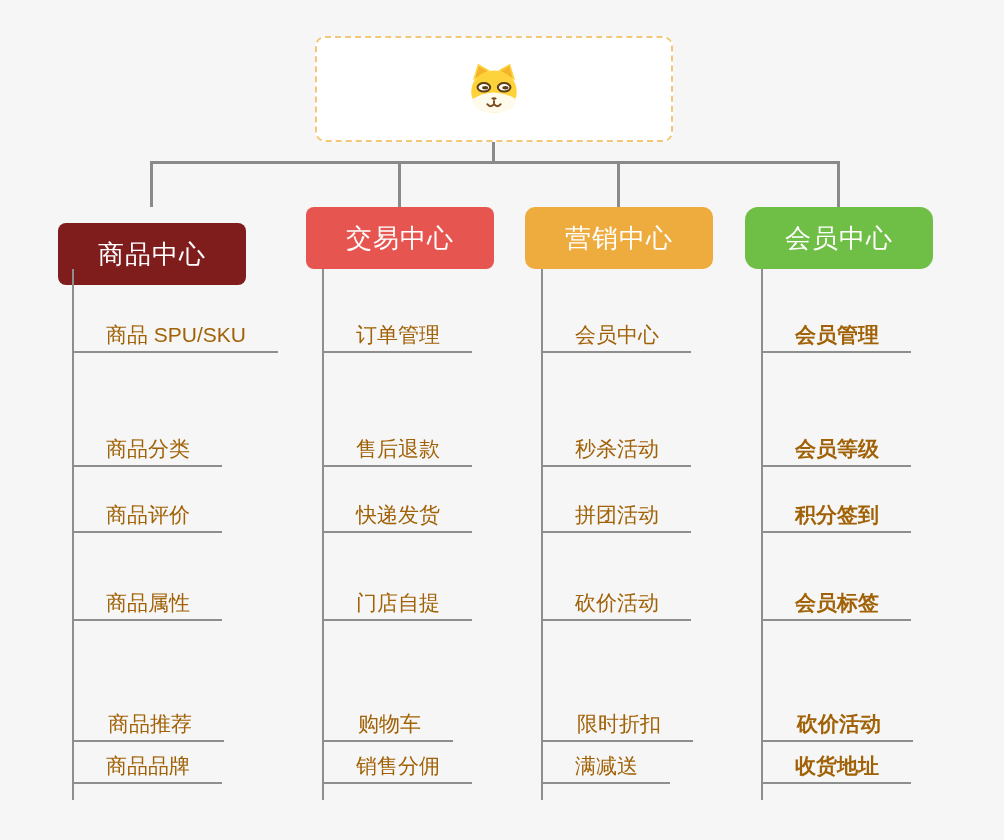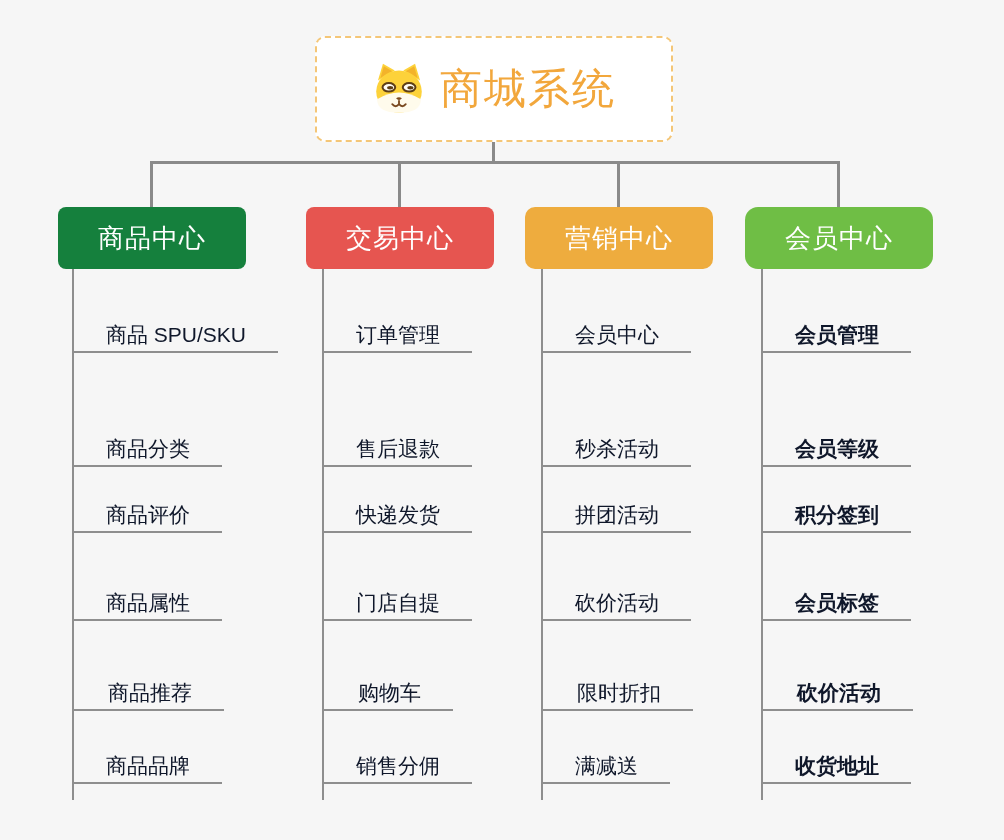--- a/index.html
+++ b/index.html
@@ -75,34 +75,34 @@
     width: 2px;
     height: 531px;
     background: #8e8e8e;
   }
 
   
   .subtopic {
     position: absolute;
     line-height: 32px;
     font-size: 21px;
-    color: #0f172a;
+    color: #a16207;
     padding: 0 32px 0 34px;
     border-bottom: 2px solid #8e8e8e;
     white-space: nowrap;
   }
   .c0 .subtopic { left: 72px; }
   .c1 .subtopic { left: 322px; }
   .c2 .subtopic { left: 541px; }
   .c3 .subtopic { left: 761px; font-weight: bold; }
   .subtopic.r0 { top: 319px; }
   .subtopic.r1 { top: 409px; margin-top: 24px; }
   .subtopic.r2 { top: 499px; }
   .subtopic.r3 { top: 587px; }
-  .subtopic.r4 { top: 677px; padding-left: 36px; }
+  .subtopic.r4 { top: 708px; padding-left: 36px; }
   .subtopic.r5 { top: 750px; }
 </style>
 </head>
 <body>
 
 <div id="stage" style="background-color: rgb(246, 246, 246);">
 
   <div class="conn" style="left:492px; top:140px; width:3px; height:23px;"></div>
   <div class="conn" style="left:150px; top:161px; width:690px; height:3px;"></div>
   <div class="conn" style="left:150px; top:161px; width:3px; height:46px;"></div>
@@ -120,25 +120,24 @@
         <ellipse cx="32" cy="35" rx="27" ry="25" fill="#fdd23a"></ellipse>
         <path d="M6,44 Q32,28 58,44 Q58,60 32,60 Q6,60 6,44 Z" fill="#fffbec"></path>
         <ellipse cx="20" cy="30" rx="7.5" ry="5" fill="#fffdf6" stroke="#5d3e16" stroke-width="2.4"></ellipse>
         <ellipse cx="44" cy="30" rx="7.5" ry="5" fill="#fffdf6" stroke="#5d3e16" stroke-width="2.4"></ellipse>
         <ellipse cx="21.5" cy="30.5" rx="3.6" ry="2" fill="#5d3e16"></ellipse>
         <ellipse cx="45.5" cy="30.5" rx="3.6" ry="2" fill="#5d3e16"></ellipse>
         <path d="M28.5,43 Q32,40.5 35.5,43 Q32,47 28.5,43 Z" fill="#7a4a21"></path>
         <path d="M32,46 L32,50 M24,50 Q28,55 32,50 Q36,55 40,50" stroke="#7a4a21" stroke-width="2.2" fill="none" stroke-linecap="round"></path>
       </svg>
     </span>
-    <span class="root-title" style="color: rgb(242, 167, 60);">商城系统</span>
   </div>
 
   <div class="col c0">
-    <div class="branch-box b0" style="background-color: #15803d;">商品中心</div>
+    <div class="branch-box b0" style="background-color: #7f1d1d; margin-top: 16px;">商品中心</div>
     <div class="spine" style="left:72px;"></div>
     <div class="subtopic r0">商品 SPU/SKU</div>
     <div class="subtopic r1">商品分类</div>
     <div class="subtopic r2">商品评价</div>
     <div class="subtopic r3">商品属性</div>
     <div class="subtopic r4">商品推荐</div>
     <div class="subtopic r5">商品品牌</div>
   </div>
 
   <div class="col c1">

